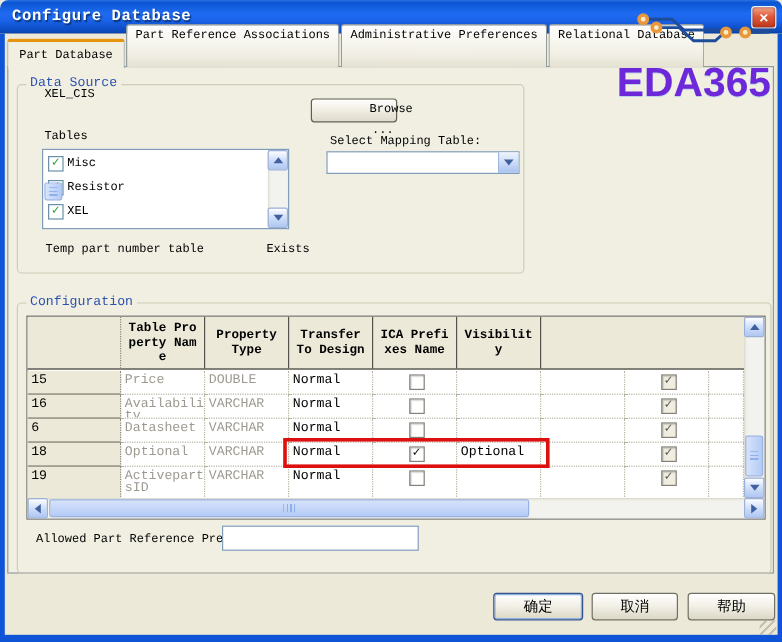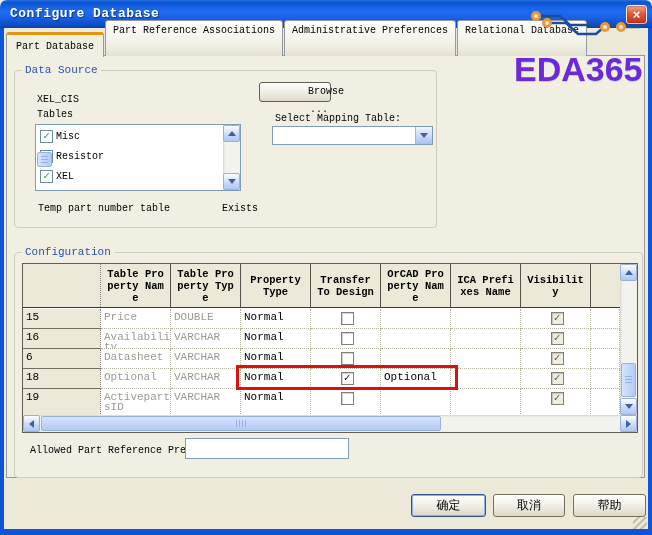--- a/index.html
+++ b/index.html
@@ -128,21 +128,21 @@
     <div class="tab">Part Reference Associations</div>
     <div class="tab">Administrative Preferences</div>
     <div class="tab">Relational Database</div>
   </div>
 
   <div class="panel"></div>
 
   <div class="fieldset" style="left:14px;top:70px;width:423px;height:158px;"></div>
   <span class="legend" style="left:22px;top:64px;">Data Source</span>
 
-  <span class="lbl" style="left:37px;top:94px;">XEL_CIS</span>
+  <span class="lbl" style="left:37px;top:74px;">XEL_CIS</span>
   <div class="xp-btn" style="left:259px;top:82px;width:72px;height:20px;line-height:18px;padding-left:48px;">Browse ...</div>
 
   <span class="lbl" style="left:37px;top:109px;">Tables</span>
 
   <div class="listbox" style="left:35px;top:124px;width:206px;height:67px;">
     <div class="list-item" style="top:3px;">
       <span class="chk-green checked"></span>
       <span class="txt">Misc</span>
     </div>
     <div class="list-item" style="top:23px;">
@@ -175,24 +175,22 @@
   <span class="lbl" style="left:38px;top:203px;">Temp part number table</span>
   <span class="lbl" style="left:222px;top:203px;">Exists</span>
 
   <div class="fieldset" style="left:14px;top:252px;width:629px;height:226px;"></div>
   <span class="legend" style="left:22px;top:246px;">Configuration</span>
 
   <div class="grid">
     <div class="ghead">
       <div class="hc"></div>
       <div class="hc">Table Property Name</div>
-      <div class="hc">Table Property Type</div>
       <div class="hc">Property Type</div>
       <div class="hc">Transfer To Design</div>
-      <div class="hc">OrCAD Property Name</div>
       <div class="hc">ICA Prefixes Name</div>
       <div class="hc">Visibility</div>
       <div class="hc"></div>
     </div>
 
     <div class="gbody">
 
       <div class="grow" style="top:0;">
         <div class="c rh">15</div>
         <div class="c dim">Price</div>

